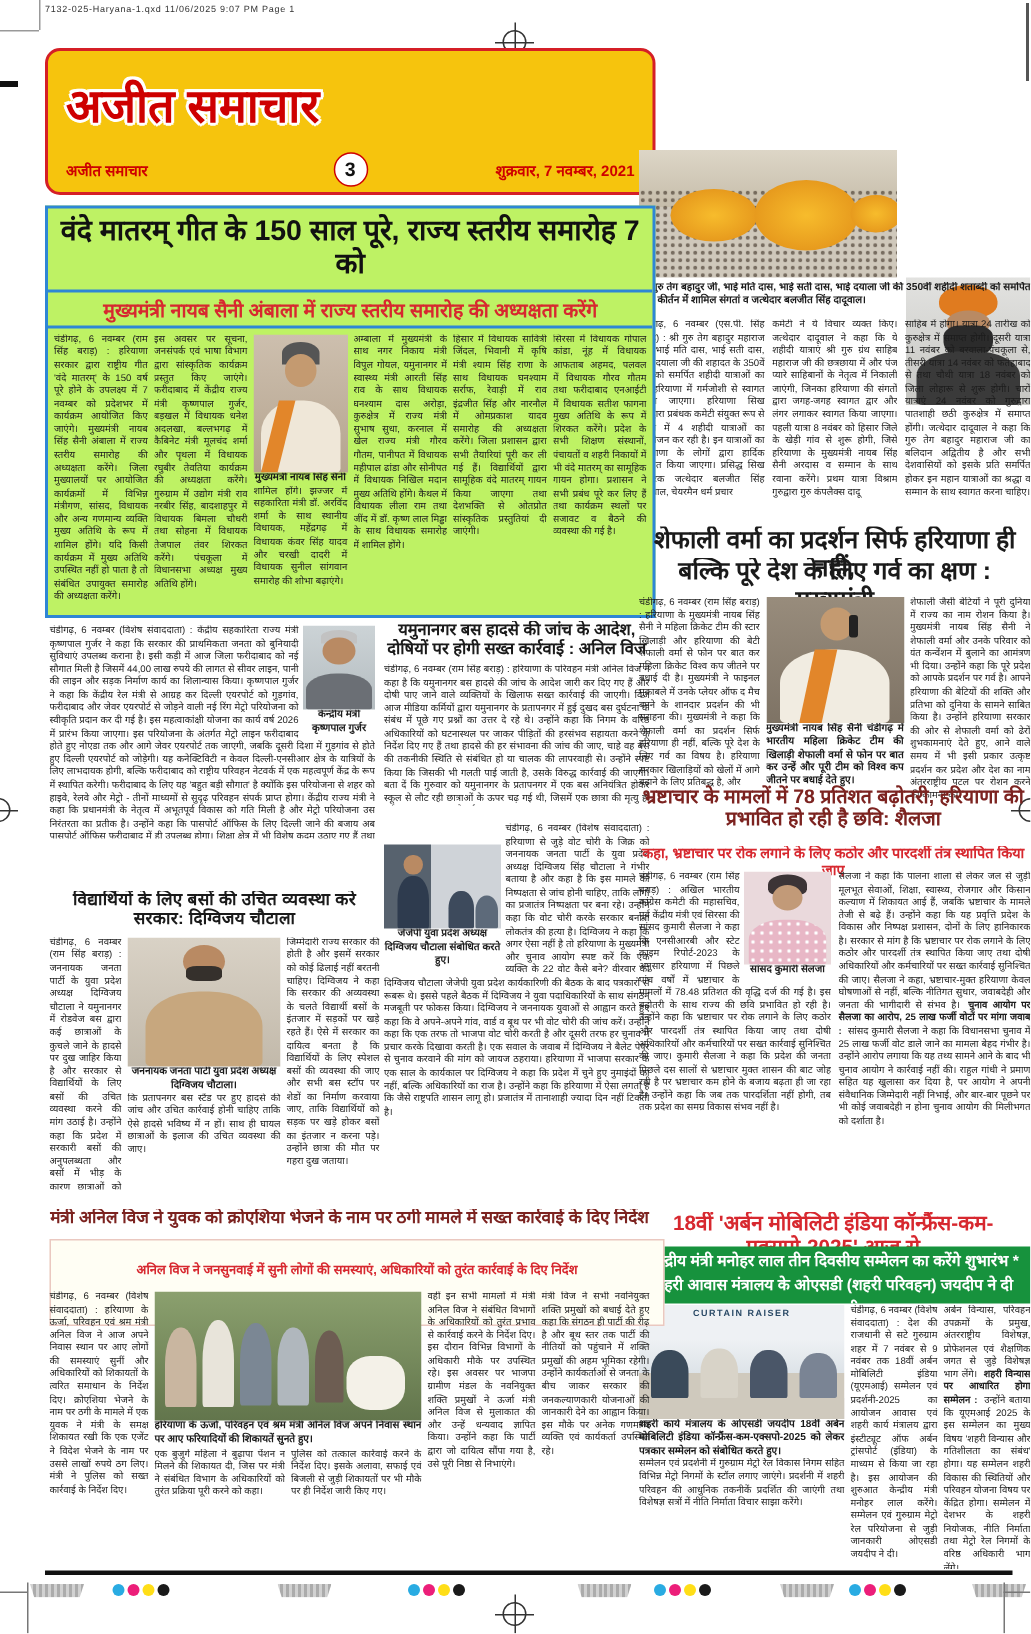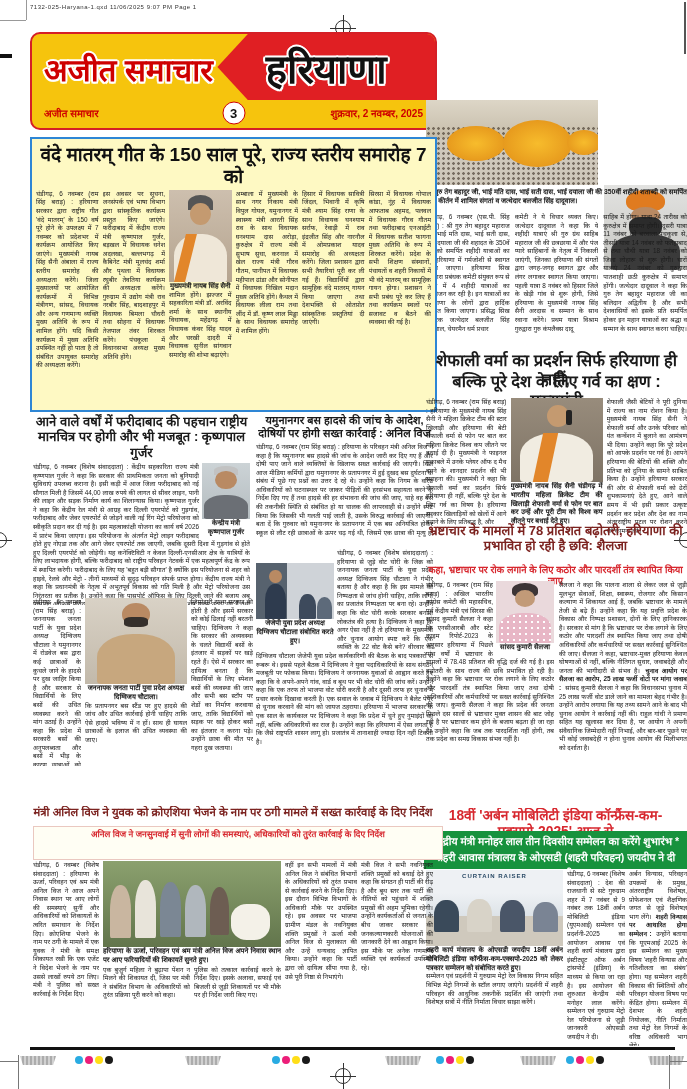--- a/index.html
+++ b/index.html
@@ -21,21 +21,21 @@
   .mast-red{position:absolute;top:0;right:0;height:66px;width:54%;background:#E01F23;
      clip-path:polygon(0 50%,14% 0,100% 0,100% 100%,14% 100%);display:flex;align-items:center;justify-content:center}
   .edition{font-size:40px;font-weight:bold;color:#111;
      text-shadow:2px 0 #fff,-2px 0 #fff,0 2px #fff,0 -2px #fff,1.5px 1.5px #fff,-1.5px -1.5px #fff,1.5px -1.5px #fff,-1.5px 1.5px #fff}
   .mast-strip{position:absolute;left:6px;right:6px;bottom:3px;height:25px;display:flex;align-items:center;justify-content:space-between;padding:0 6px}
   .mast-strip .sm{font-size:10px;font-weight:bold;color:#CE0000}
   .page-circle{position:absolute;left:50%;top:50%;transform:translate(-50%,-50%);width:21px;height:21px;background:#fff;
      border:1.6px solid #CE0000;border-radius:50%;display:flex;align-items:center;justify-content:center;font-size:13px;font-weight:bold;color:#111}
   
   .redbox{background:#E01F23;color:#fff;font-weight:bold;font-size:14px;line-height:1.42;text-align:center;padding:4px 8px;border-radius:3px;overflow:hidden}
-  .bluebox{border:2.5px solid #2E86D5;overflow:hidden;background:#fef9c3}
+  .bluebox{border:2.5px solid #2E86D5;overflow:hidden;background:#bef264}
   .subbar{border-top:2px solid #2E86D5;border-bottom:2px solid #2E86D5;color:#D7282F;font-weight:bold;font-size:13px;text-align:center;padding:2px 0;margin:3px 0 4px 0}
   .greenbox{background:#17923D;color:#fff;font-weight:bold;font-size:10.5px;line-height:1.5;text-align:center;padding:3px 6px;overflow:hidden}
   .vij-sub{background:#fffef4;border:1px solid #eac8c0;text-align:center;font-weight:bold;color:#D7282F;font-size:8.6px;line-height:1.55;overflow:hidden}
   
   .photo{position:relative;overflow:hidden;background:#cfc8bb}
   .photo span{position:absolute}
   .dots{inset:30% 0 0 0;background-image:radial-gradient(circle,rgba(60,48,36,.6) 1px,transparent 1.6px);background-size:5px 5px}
   .blob{border-radius:50%;background:radial-gradient(#f7bc2c,#e08c17)}
   .head{border-radius:50%}
   .torso{border-radius:46% 46% 6% 6%}
@@ -69,27 +69,24 @@
       <span class="h"></span>
       <span class="o"></span>
     </div>
   <div class="cross" style="left:674px;top:527px">
       <span class="h"></span>
       <span class="o"></span>
     </div>
 
   <header class="masthead abs" style="left:30px;top:32px;width:403px;height:94px">
     <div class="brand-big">अजीत समाचार</div>
-    <div class="mast-red">
-      <span class="edition">हरियाणा</span>
-    </div>
     <div class="mast-strip">
       <span class="sm">अजीत समाचार</span>
       <span class="page-circle">3</span>
-      <span class="sm">शुक्रवार, 2 नवम्बर, 2025</span>
+      <span class="sm">शुक्रवार, 7 नवम्बर, 2021</span>
     </div>
   </header>
 
   <section>
     <div class="photo abs" style="left:426px;top:100px;width:172px;height:85px">
       <span style="inset:0 0 55% 0;background:linear-gradient(#ddd6c7,#c6bdaa)"></span>
       <span class="dots"></span>
       <span class="blob" style="left:12%;top:30%;width:34%;height:42%"></span>
       <span class="blob" style="left:45%;top:24%;width:40%;height:55%"></span>
       <span class="blob" style="left:82%;top:35%;width:20%;height:30%"></span>
@@ -103,41 +100,41 @@
     <div class="cap abs" style="left:426px;top:188px;width:261px;height:22px;text-align:justify">श्री गुरु तेग बहादुर जी, भाई मति दास, भाई सती दास, भाई दयाला जी की 350वीं शहीदी शताब्दी को समर्पित नगर कीर्तन में शामिल संगतां व जत्थेदार बलजीत सिंह दादूवाल।</div>
     <div class="cols abs" style="left:426px;top:213px;width:261px;height:120px">
       <div class="col body-txt">चंडीगढ़, 6 नवम्बर (एस.पी. सिंह बराड़) : श्री गुरु तेग बहादुर महाराज जी, भाई मति दास, भाई सती दास, भाई दयाला जी की शहादत के 350वें वर्ष को समर्पित शहीदी यात्राओं का पूरे हरियाणा में गर्मजोशी से स्वागत किया जाएगा। हरियाणा सिख गुरुद्वारा प्रबंधक कमेटी संयुक्त रूप से प्रदेश में 4 शहीदी यात्राओं का आयोजन कर रही है। इन यात्राओं का हरियाणा के लोगों द्वारा हार्दिक स्वागत किया जाएगा। प्रसिद्ध सिख प्रचारक जत्थेदार बलजीत सिंह दादूवाल, चेयरमैन धर्म प्रचार</div>
       <div class="col body-txt">कमेटी ने ये विचार व्यक्त किए। जत्थेदार दादूवाल ने कहा कि ये शहीदी यात्राएं श्री गुरु ग्रंथ साहिब महाराज जी की छत्रछाया में और पंज प्यारे साहिबानों के नेतृत्व में निकाली जाएंगी, जिनका हरियाणा की संगतों द्वारा जगह-जगह स्वागत द्वार और लंगर लगाकर स्वागत किया जाएगा। पहली यात्रा 8 नवंबर को हिसार जिले के खेड़ी गांव से शुरू होगी, जिसे हरियाणा के मुख्यमंत्री नायब सिंह सैनी अरदास व सम्मान के साथ रवाना करेंगे। प्रथम यात्रा विश्राम गुरुद्वारा गुरु कंपलैक्स दादू</div>
       <div class="col body-txt">साहिब में होगा। यात्रा 24 तारीख को कुरुक्षेत्र में समाप्त होगी। दूसरी यात्रा 11 नवंबर को बरवाला-पंचकूला से, तीसरी यात्रा 14 नवंबर को फतेहाबाद से तथा चौथी यात्रा 18 नवंबर को जिला लोहारू से शुरू होगी। चारों यात्राएं 24 नवंबर को गुरुद्वारा पातशाही छठी कुरुक्षेत्र में समाप्त होंगी। जत्थेदार दादूवाल ने कहा कि गुरु तेग बहादुर महाराज जी का बलिदान अद्वितीय है और सभी देशवासियों को इसके प्रति समर्पित होकर इन महान यात्राओं का श्रद्धा व सम्मान के साथ स्वागत करना चाहिए।</div>
     </div>
   </section>
 
   <section class="bluebox abs" style="left:30px;top:137px;width:403px;height:271px">
     <div class="hl" style="font-size:19px;color:#111;padding:5px 4px 1px 4px">वंदे मातरम् गीत के 150 साल पूरे, राज्य स्तरीय समारोह 7 को</div>
+    <div class="subbar">मुख्यमंत्री नायब सैनी अंबाला में राज्य स्तरीय समारोह की अध्यक्षता करेंगे</div>
     <div class="cols" style="margin:0 4px;height:206px;gap:4px">
       <div class="col body-txt">चंडीगढ़, 6 नवम्बर (राम सिंह बराड़) : हरियाणा सरकार द्वारा राष्ट्रीय गीत 'वंदे मातरम्' के 150 वर्ष पूरे होने के उपलक्ष्य में 7 नवम्बर को प्रदेशभर में कार्यक्रम आयोजित किए जाएंगे। मुख्यमंत्री नायब सिंह सैनी अंबाला में राज्य स्तरीय समारोह की अध्यक्षता करेंगे। जिला मुख्यालयों पर आयोजित कार्यक्रमों में विभिन्न मंत्रीगण, सांसद, विधायक और अन्य गणमान्य व्यक्ति मुख्य अतिथि के रूप में शामिल होंगे। यदि किसी कार्यक्रम में मुख्य अतिथि उपस्थित नहीं हो पाता है तो संबंधित उपायुक्त समारोह की अध्यक्षता करेंगे।</div>
       <div class="col body-txt">इस अवसर पर सूचना, जनसंपर्क एवं भाषा विभाग द्वारा सांस्कृतिक कार्यक्रम प्रस्तुत किए जाएंगे। फरीदाबाद में केंद्रीय राज्य मंत्री कृष्णपाल गुर्जर, बड़खल में विधायक धनेश अदलखा, बल्लभगढ़ में कैबिनेट मंत्री मूलचंद शर्मा और पृथला में विधायक रघुबीर तेवतिया कार्यक्रम की अध्यक्षता करेंगे। गुरुग्राम में उद्योग मंत्री राव नरबीर सिंह, बादशाहपुर में विधायक बिमला चौधरी तथा सोहना में विधायक तेजपाल तंवर शिरकत करेंगे। पंचकूला में विधानसभा अध्यक्ष मुख्य अतिथि होंगे।</div>
       <div class="col">
         <div class="photo" style="width:100%;height:92px;background:linear-gradient(#cdbfae,#b5a48f)">
           <span style="position:absolute;left:30%;top:6%;width:40%;height:16%;background:#555;border-radius:50% 50% 0 0"></span>
           <span class="head" style="position:absolute;left:33%;top:14%;width:34%;height:24%;background:#c49a70"></span>
           <span class="torso" style="position:absolute;left:8%;bottom:0;width:84%;height:52%;background:#efe7d8"></span>
           <span style="position:absolute;left:18%;bottom:0;width:18%;height:52%;background:#e2862a;transform:skewX(-14deg)"></span>
         </div>
         <div class="cap c">मुख्यमंत्री नायब सिंह सैनी</div>
         <div class="body-txt" style="height:96px">शामिल होंगे। झज्जर में सहकारिता मंत्री डॉ. अरविंद शर्मा के साथ स्थानीय विधायक, महेंद्रगढ़ में विधायक कंवर सिंह यादव और चरखी दादरी में विधायक सुनील सांगवान समारोह की शोभा बढ़ाएंगे।</div>
       </div>
       <div class="col body-txt">अम्बाला में मुख्यमंत्री के साथ नगर निकाय मंत्री विपुल गोयल, यमुनानगर में स्वास्थ्य मंत्री आरती सिंह राव के साथ विधायक घनश्याम दास अरोड़ा, कुरुक्षेत्र में राज्य मंत्री सुभाष सुधा, करनाल में खेल राज्य मंत्री गौरव गौतम, पानीपत में विधायक महीपाल ढांडा और सोनीपत में विधायक निखिल मदान मुख्य अतिथि होंगे। कैथल में विधायक लीला राम तथा जींद में डॉ. कृष्ण लाल मिड्ढा के साथ विधायक समारोह में शामिल होंगे।</div>
       <div class="col body-txt">हिसार में विधायक सावित्री जिंदल, भिवानी में कृषि मंत्री श्याम सिंह राणा के साथ विधायक घनश्याम सर्राफ, रेवाड़ी में राव इंद्रजीत सिंह और नारनौल में ओमप्रकाश यादव समारोह की अध्यक्षता करेंगे। जिला प्रशासन द्वारा सभी तैयारियां पूरी कर ली गई हैं। विद्यार्थियों द्वारा सामूहिक वंदे मातरम् गायन किया जाएगा तथा देशभक्ति से ओतप्रोत सांस्कृतिक प्रस्तुतियां दी जाएंगी।</div>
       <div class="col body-txt">सिरसा में विधायक गोपाल कांडा, नूंह में विधायक आफताब अहमद, पलवल में विधायक गौरव गौतम तथा फरीदाबाद एनआईटी में विधायक सतीश फागना मुख्य अतिथि के रूप में शिरकत करेंगे। प्रदेश के सभी शिक्षण संस्थानों, पंचायतों व शहरी निकायों में भी वंदे मातरम् का सामूहिक गायन होगा। प्रशासन ने सभी प्रबंध पूरे कर लिए हैं तथा कार्यक्रम स्थलों पर सजावट व बैठने की व्यवस्था की गई है।</div>
     </div>
   </section>
 
   <section class="abs" style="left:33px;top:414px;width:217px;height:178px">
-    <div class="hl" style="font-size:13px">आने वाले वर्षों में फरीदाबाद की पहचान राष्ट्रीय मानचित्र पर होगी और भी मजबूत : कृष्णपाल गुर्जर</div>
     <div class="body-txt" style="margin-top:3px;height:142px">
       <span style="float:right;width:48px;margin:0 0 2px 3px">
         <span class="photo" style="display:block;width:48px;height:56px;background:linear-gradient(#ccd3d6,#b4bcc0)">
           <span style="left:24%;top:6%;width:52%;height:16%;background:#c2c2c2;border-radius:50% 50% 0 0"></span>
           <span class="head" style="left:28%;top:14%;width:44%;height:32%;background:#b98a63"></span>
           <span class="torso" style="left:4%;bottom:0;width:92%;height:42%;background:#6b6f75"></span>
         </span>
         <span class="cap c" style="display:block">केन्द्रीय मंत्री कृष्णपाल गुर्जर</span>
       </span>
       <span>चंडीगढ़, 6 नवम्बर (विशेष संवाददाता) : केंद्रीय सहकारिता राज्य मंत्री कृष्णपाल गुर्जर ने कहा कि सरकार की प्राथमिकता जनता को बुनियादी सुविधाएं उपलब्ध कराना है। इसी कड़ी में आज जिला फरीदाबाद को नई सौगात मिली है जिसमें 44,00 लाख रुपये की लागत से सीवर लाइन, पानी की लाइन और सड़क निर्माण कार्य का शिलान्यास किया। कृष्णपाल गुर्जर ने कहा कि केंद्रीय रेल मंत्री से आग्रह कर दिल्ली एयरपोर्ट को गुड़गांव, फरीदाबाद और जेवर एयरपोर्ट से जोड़ने वाली नई रिंग मेट्रो परियोजना को स्वीकृति प्रदान कर दी गई है। इस महत्वाकांक्षी योजना का कार्य वर्ष 2026 में प्रारंभ किया जाएगा। इस परियोजना के अंतर्गत मेट्रो लाइन फरीदाबाद होते हुए नोएडा तक और आगे जेवर एयरपोर्ट तक जाएगी, जबकि दूसरी दिशा में गुड़गांव से होते हुए दिल्ली एयरपोर्ट को जोड़ेगी। यह कनेक्टिविटी न केवल दिल्ली-एनसीआर क्षेत्र के यात्रियों के लिए लाभदायक होगी, बल्कि फरीदाबाद को राष्ट्रीय परिवहन नेटवर्क में एक महत्वपूर्ण केंद्र के रूप में स्थापित करेगी। फरीदाबाद के लिए यह 'बहुत बड़ी सौगात' है क्योंकि इस परियोजना से शहर को हाइवे, रेलवे और मेट्रो - तीनों माध्यमों से सुदृढ़ परिवहन संपर्क प्राप्त होगा। केंद्रीय राज्य मंत्री ने कहा कि प्रधानमंत्री के नेतृत्व में अभूतपूर्व विकास को गति मिली है और मेट्रो परियोजना उस निरंतरता का प्रतीक है। उन्होंने कहा कि पासपोर्ट ऑफिस के लिए दिल्ली जाने की बजाय अब पासपोर्ट ऑफिस फरीदाबाद में ही उपलब्ध होगा। शिक्षा क्षेत्र में भी विशेष कदम उठाए गए हैं तथा नए केंद्रीय विद्यालय को स्वीकृति दी गई है। इस अवसर पर पूर्व मंत्री और विधायक मूलचंद शर्मा भी मौजूद रहे।</span>
@@ -158,20 +155,21 @@
           <span class="torso" style="left:55%;bottom:0;width:22%;height:45%;background:#3d4a5c"></span>
           <span class="torso" style="left:78%;bottom:0;width:20%;height:40%;background:#5d6a7a"></span>
         </span>
         <span class="cap c" style="display:block">जेजेपी युवा प्रदेश अध्यक्ष दिग्विजय चौटाला संबोधित करते हुए।</span>
       </span>
       <span>चंडीगढ़, 6 नवम्बर (विशेष संवाददाता) : हरियाणा से जुड़े वोट चोरी के जिक्र को जननायक जनता पार्टी के युवा प्रदेश अध्यक्ष दिग्विजय सिंह चौटाला ने गंभीर बताया है और कहा है कि इस मामले की निष्पक्षता से जांच होनी चाहिए, ताकि लोगों का प्रजातंत्र निष्पक्षता पर बना रहे। उन्होंने कहा कि वोट चोरी करके सरकार बनाना लोकतंत्र की हत्या है। दिग्विजय ने कहा कि अगर ऐसा नहीं है तो हरियाणा के मुख्यमंत्री और चुनाव आयोग स्पष्ट करें कि एक व्यक्ति के 22 वोट कैसे बने? वीरवार को दिग्विजय चौटाला जेजेपी युवा प्रदेश कार्यकारिणी की बैठक के बाद पत्रकारों से रूबरू थे। इससे पहले बैठक में दिग्विजय ने युवा पदाधिकारियों के साथ संगठन मजबूती पर फोकस किया। दिग्विजय ने जननायक युवाओं से आह्वान करते हुए कहा कि वे अपने-अपने गांव, वार्ड व बूथ पर भी वोट चोरी की जांच करें। उन्होंने कहा कि एक तरफ तो भाजपा वोट चोरी करती है और दूसरी तरफ हर चुनाव में प्रचार करके दिखावा करती है। एक सवाल के जवाब में दिग्विजय ने बैलेट पेपर से चुनाव करवाने की मांग को जायज ठहराया। हरियाणा में भाजपा सरकार के एक साल के कार्यकाल पर दिग्विजय ने कहा कि प्रदेश में चुने हुए नुमाइंदों का नहीं, बल्कि अधिकारियों का राज है। उन्होंने कहा कि हरियाणा में ऐसा लगता है कि जैसे राष्ट्रपति शासन लागू हो। प्रजातंत्र में तानाशाही ज्यादा दिन नहीं टिकती है।</span>
     </div>
   </section>
 
   <section class="abs" style="left:33px;top:594px;width:220px;height:212px">
+    <div class="hl" style="font-size:11.4px;letter-spacing:.2px">विद्यार्थियों के लिए बसों की उचित व्यवस्था करे सरकार: दिग्विजय चौटाला</div>
     <div class="cols" style="margin-top:4px;height:168px;gap:4px">
       <div class="body-txt" style="width:48px">चंडीगढ़, 6 नवम्बर (राम सिंह बराड़) : जननायक जनता पार्टी के युवा प्रदेश अध्यक्ष दिग्विजय चौटाला ने यमुनानगर में रोडवेज बस द्वारा कई छात्राओं के कुचले जाने के हादसे पर दुख जाहिर किया है और सरकार से विद्यार्थियों के लिए बसों की उचित व्यवस्था करने की मांग उठाई है। उन्होंने कहा कि प्रदेश में सरकारी बसों की अनुपलब्धता और बसों में भीड़ के कारण छात्राओं को परेशानी का सामना करना पड़ता है।</div>
       <div style="width:102px;overflow:hidden">
         <div class="photo" style="width:100%;height:86px;background:linear-gradient(#d9d2c6,#c2b9aa)">
           <span class="head" style="left:36%;top:6%;width:28%;height:26%;background:#b98a63"></span>
           <span style="left:38%;top:22%;width:24%;height:12%;background:#35302c;border-radius:30%"></span>
           <span class="torso" style="left:12%;bottom:0;width:76%;height:58%;background:#c7a77e"></span>
         </div>
         <div class="cap c">जननायक जनता पार्टी युवा प्रदेश अध्यक्ष दिग्विजय चौटाला।</div>
         <div class="body-txt" style="height:60px">कि प्रतापनगर बस स्टैंड पर हुए हादसे की जांच और उचित कार्रवाई होनी चाहिए ताकि ऐसे हादसे भविष्य में न हों। साथ ही घायल छात्राओं के इलाज की उचित व्यवस्था की जाए।</div>
@@ -241,21 +239,21 @@
       <div class="col body-txt">
         <span>अर्बन विन्यास, परिवहन उपक्रमों के प्रमुख, अंतरराष्ट्रीय विशेषज्ञ, प्रोफेशनल एवं शैक्षणिक जगत से जुड़े विशेषज्ञ भाग लेंगे।</span>
         <b>शहरी विन्यास पर आधारित होगा सम्मेलन :</b>
         <span>उन्होंने बताया कि यूएमआई 2025 के इस सम्मेलन का मुख्य विषय 'शहरी विन्यास और गतिशीलता का संबंध' होगा। यह सम्मेलन शहरी विकास की स्थितियों और परिवहन योजना विषय पर केंद्रित होगा। सम्मेलन में देशभर के शहरी नियोजक, नीति निर्माता तथा मेट्रो रेल निगमों के वरिष्ठ अधिकारी भाग लेंगे।</span>
       </div>
     </div>
   </section>
 
   <section>
     <div class="abs hl maroon" style="left:33px;top:806px;width:400px;font-size:11.4px">मंत्री अनिल विज ने युवक को क्रोएशिया भेजने के नाम पर ठगी मामले में सख्त कार्रवाई के दिए निर्देश</div>
-    <div class="vij-sub abs" style="left:33px;top:826px;width:400px;height:30px;padding:1px 4px">
+    <div class="vij-sub abs" style="left:33px;top:826px;width:400px;height:30px;padding:13px 4px">
       <div>अनिल विज ने जनसुनवाई में सुनी लोगों की समस्याएं, अधिकारियों को तुरंत कार्रवाई के दिए निर्देश</div>
     </div>
     <div class="cols abs" style="left:33px;top:861px;width:400px;height:185px;gap:4px">
       <div class="body-txt" style="width:66px">चंडीगढ़, 6 नवम्बर (विशेष संवाददाता) : हरियाणा के ऊर्जा, परिवहन एवं श्रम मंत्री अनिल विज ने आज अपने निवास स्थान पर आए लोगों की समस्याएं सुनीं और अधिकारियों को शिकायतों के त्वरित समाधान के निर्देश दिए। क्रोएशिया भेजने के नाम पर ठगी के मामले में एक युवक ने मंत्री के समक्ष शिकायत रखी कि एक एजेंट ने विदेश भेजने के नाम पर उससे लाखों रुपये ठग लिए। मंत्री ने पुलिस को सख्त कार्रवाई के निर्देश दिए।</div>
       <div style="width:178px;overflow:hidden">
         <div class="photo" style="width:100%;height:86px;background:linear-gradient(#8ba06e,#62754c)">
           <span class="torso" style="left:4%;bottom:10%;width:12%;height:62%;background:#c9b6a0"></span>
           <span class="torso" style="left:18%;bottom:10%;width:12%;height:68%;background:#e8e4da"></span>
           <span class="torso" style="left:32%;bottom:12%;width:12%;height:64%;background:#7b8794"></span>
           <span class="torso" style="left:46%;bottom:12%;width:12%;height:60%;background:#b0b7bd"></span>

